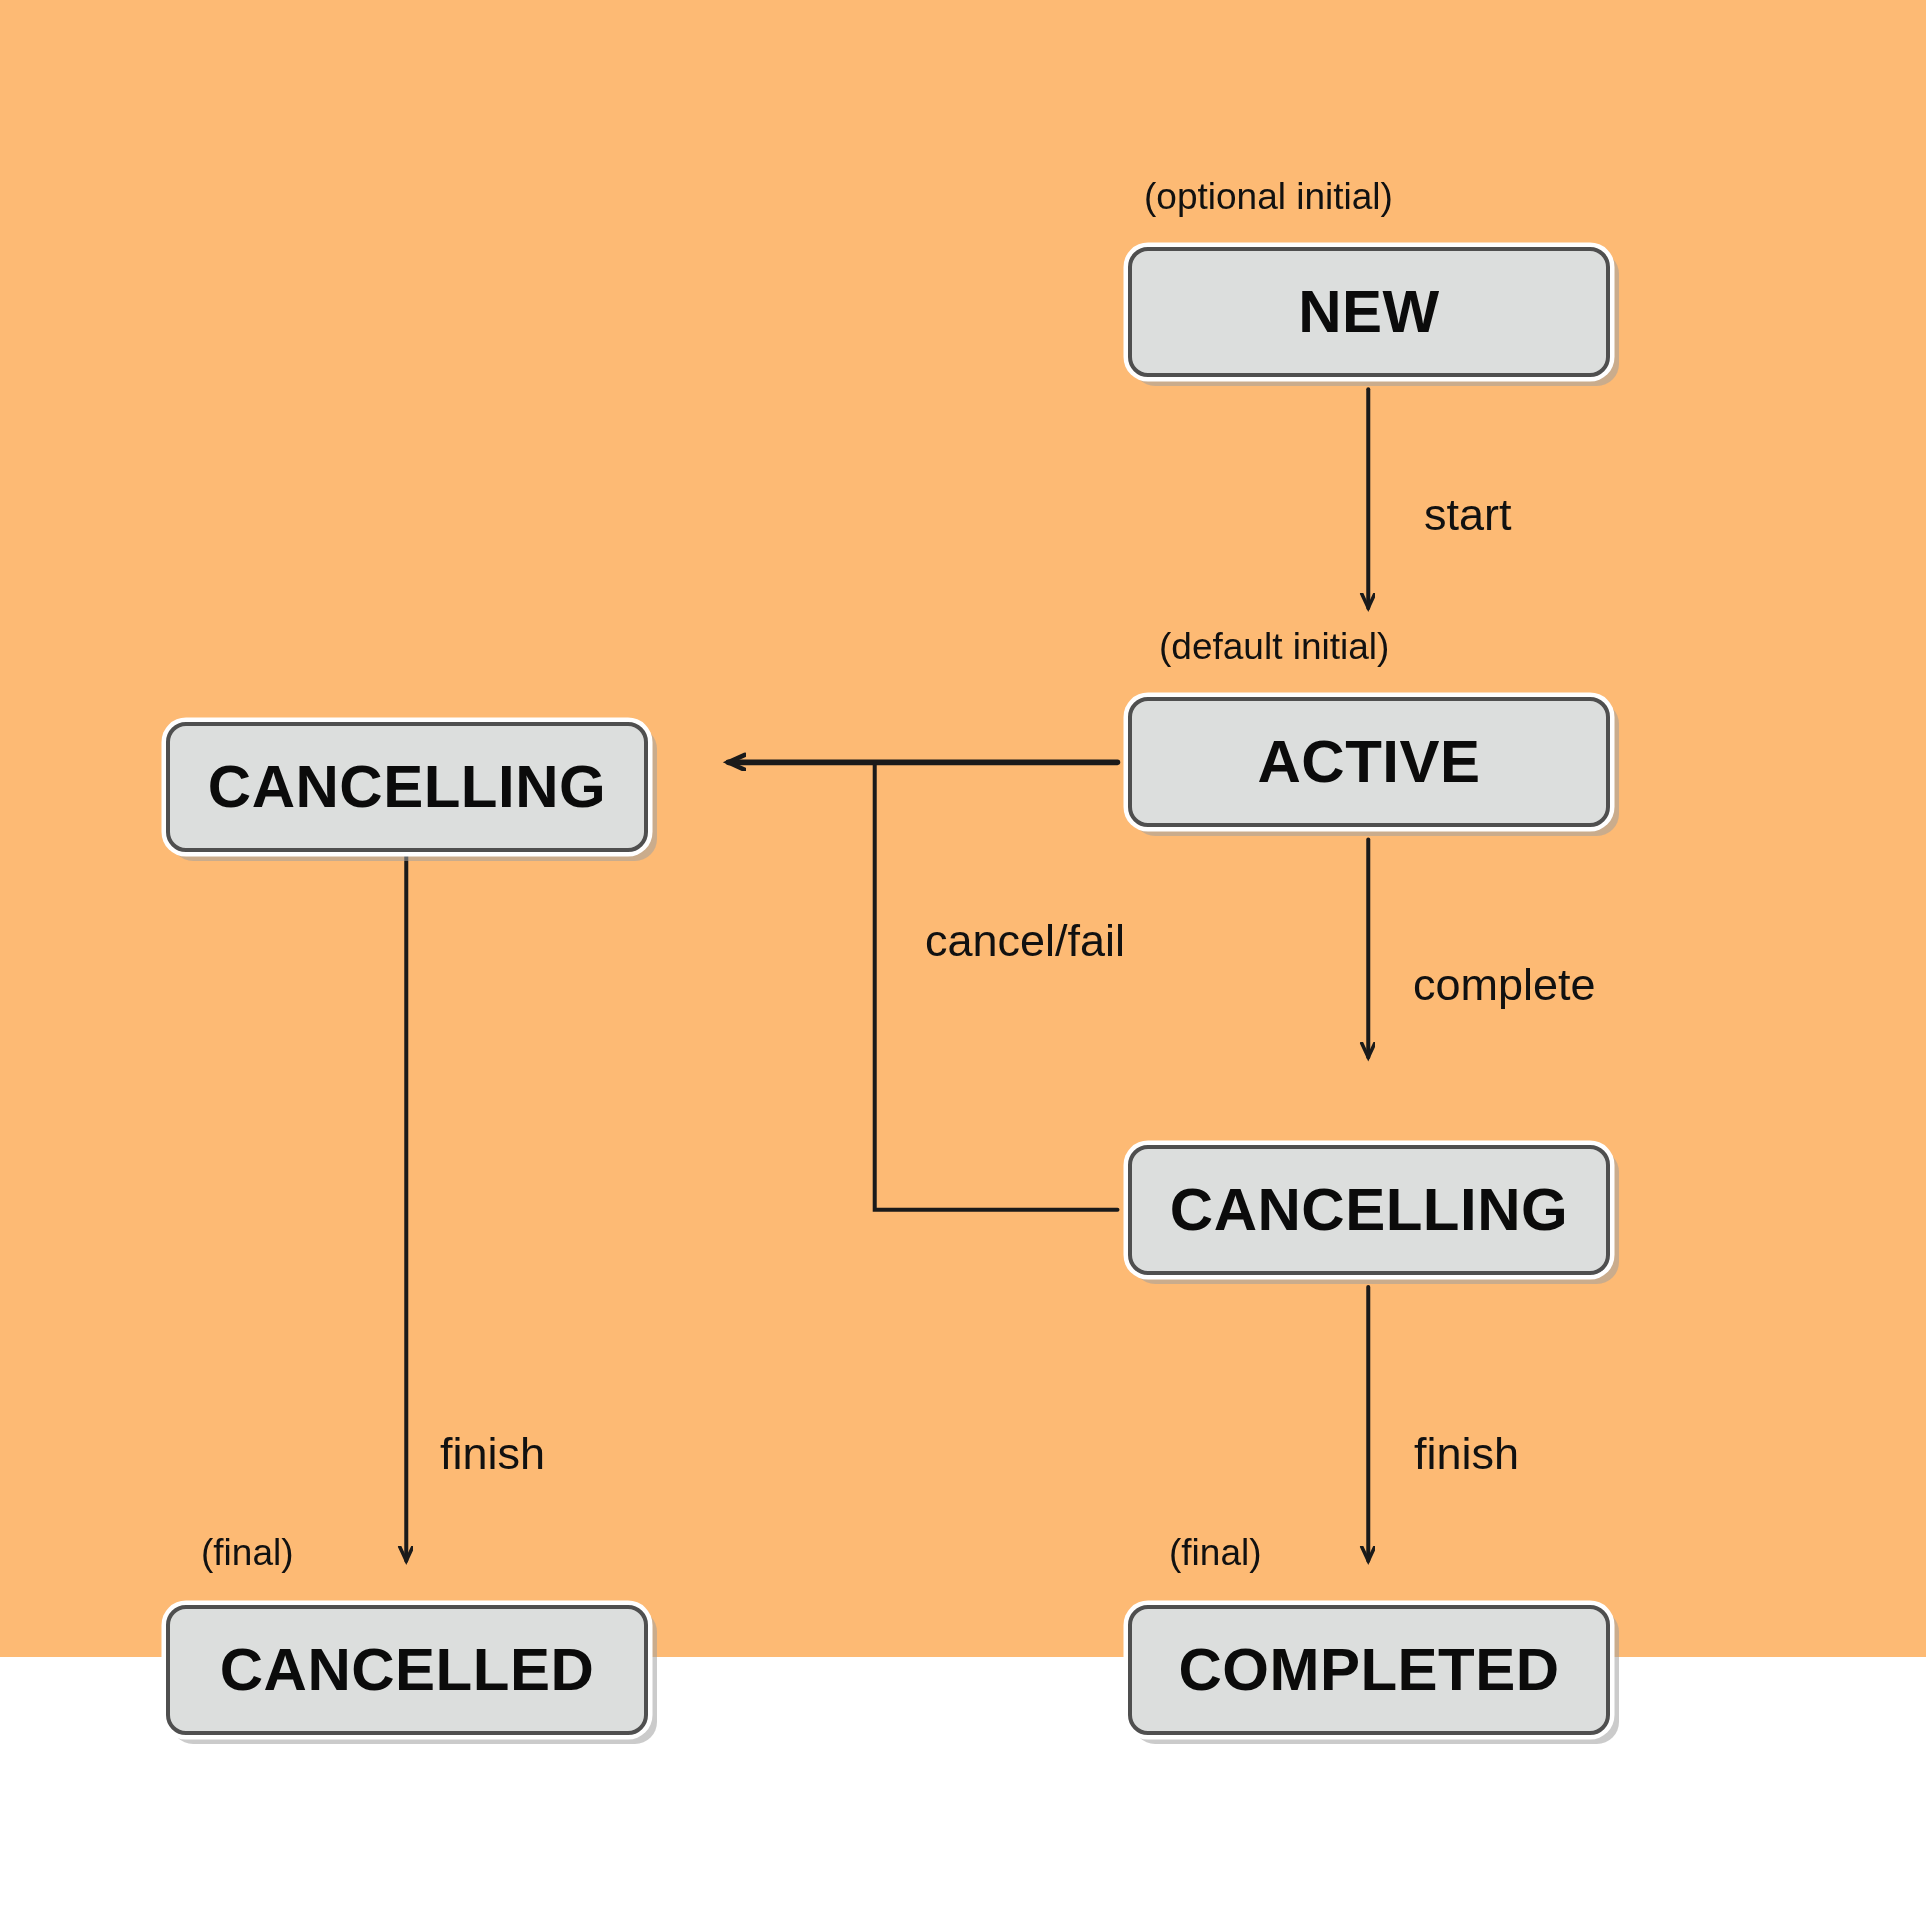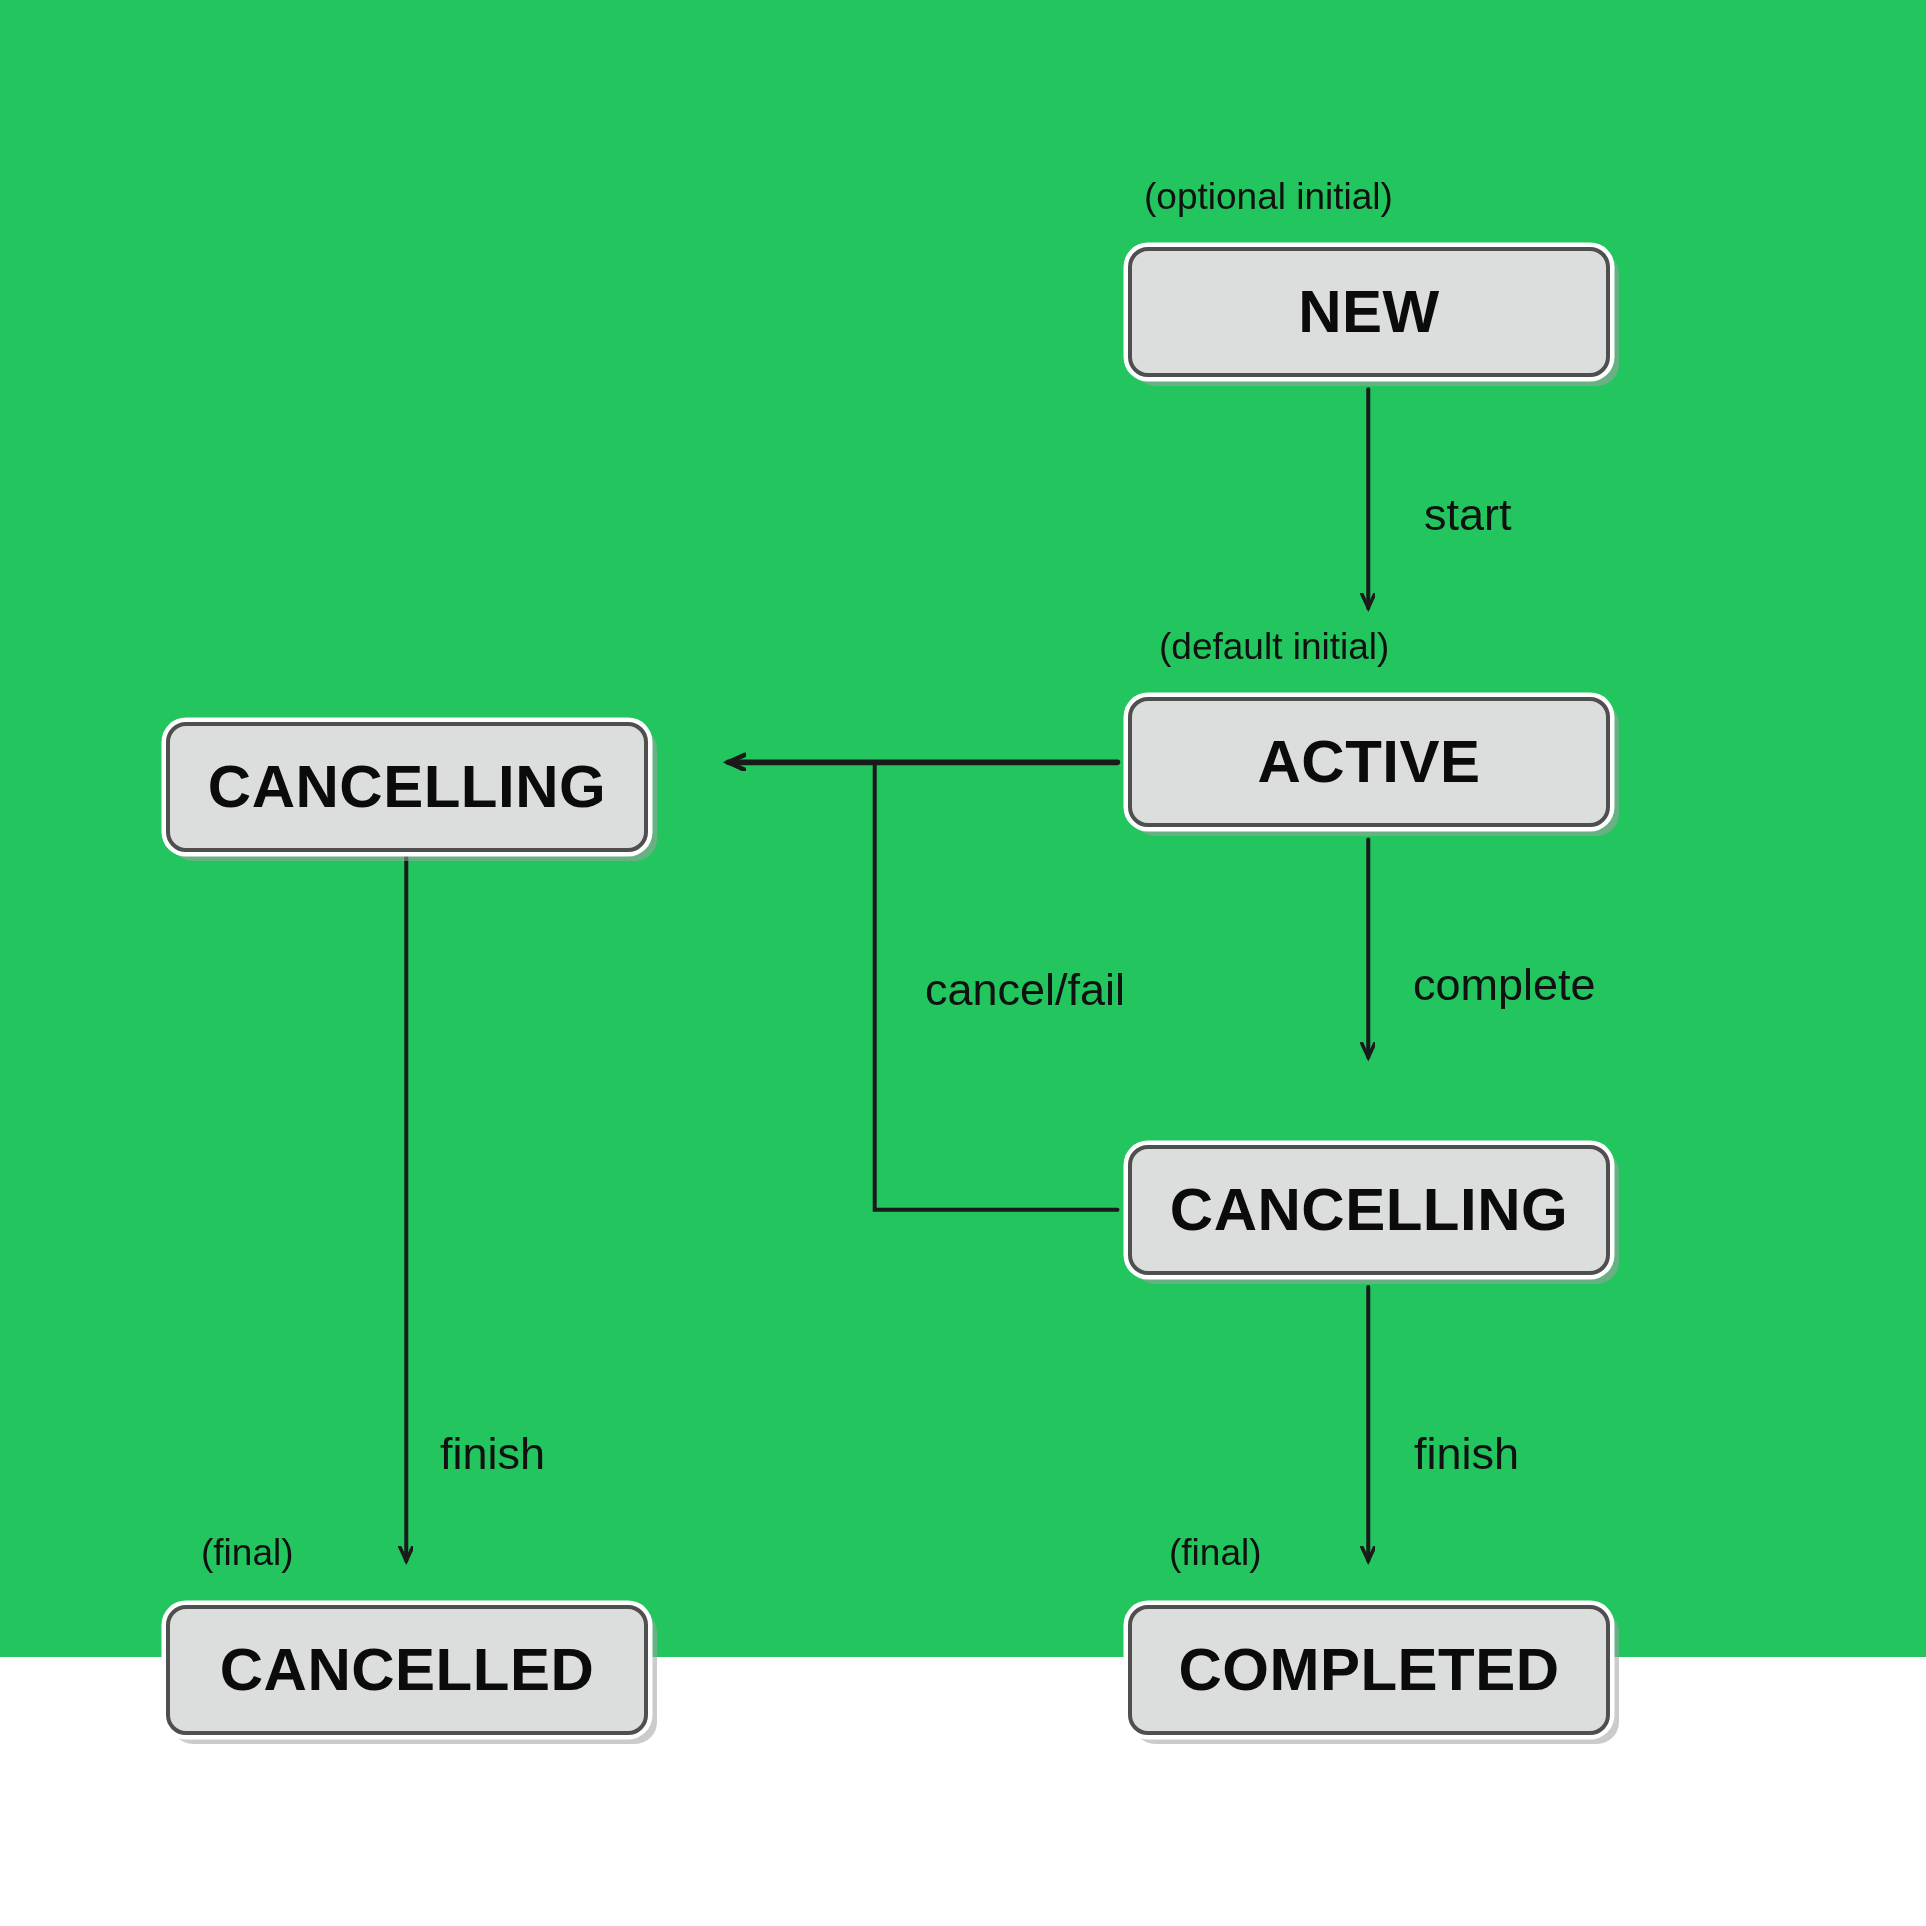--- a/index.html
+++ b/index.html
@@ -10,21 +10,21 @@
   body {
     width: 1926px;
     height: 1926px;
     font-family: "Liberation Sans", sans-serif;
     overflow: hidden;
   }
   #diagram-root {
     position: relative;
     width: 1926px;
     height: 1657px;
-    background: #22c55e;
+    background: #fdba74;
   }
   svg.layer {
     position: absolute;
     top: 0; left: 0;
     width: 1926px;
     height: 1926px;
     display: block;
   }
   
   .state-node {
@@ -102,21 +102,21 @@
   <div class="annotation" style="left:1159px; top:628px;">(default initial)</div>
 
   <div class="annotation" style="left:201px; top:1534px;">(final)</div>
 
   <div class="annotation" style="left:1169px; top:1534px;">(final)</div>
 
   <div class="edge-label" style="left:1424px; top:492px;">start</div>
 
   <div class="edge-label" style="left:1413px; top:962px;">complete</div>
 
-  <div class="edge-label" style="left:925px; top:967px;">cancel/fail</div>
+  <div class="edge-label" style="left:925px; top:918px;">cancel/fail</div>
 
   <div class="edge-label" style="left:440px; top:1431px;">finish</div>
 
   <div class="edge-label" style="left:1414px; top:1431px;">finish</div>
 
   <div class="state-node" style="left:1128px; top:247px; width:482px; height:130px;">
     <span class="state-label">NEW</span>
   </div>
 
   <div class="state-node" style="left:1128px; top:697px; width:482px; height:130px;">

